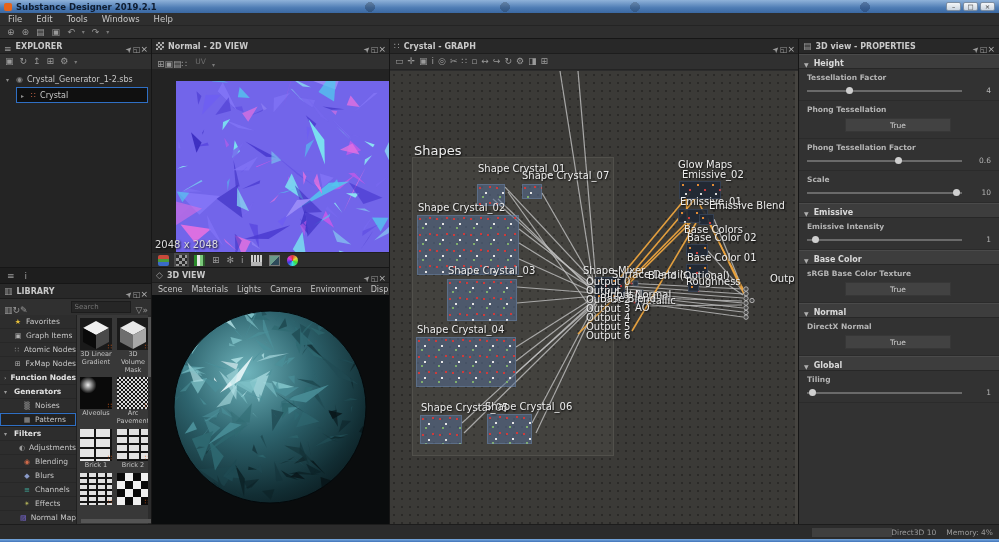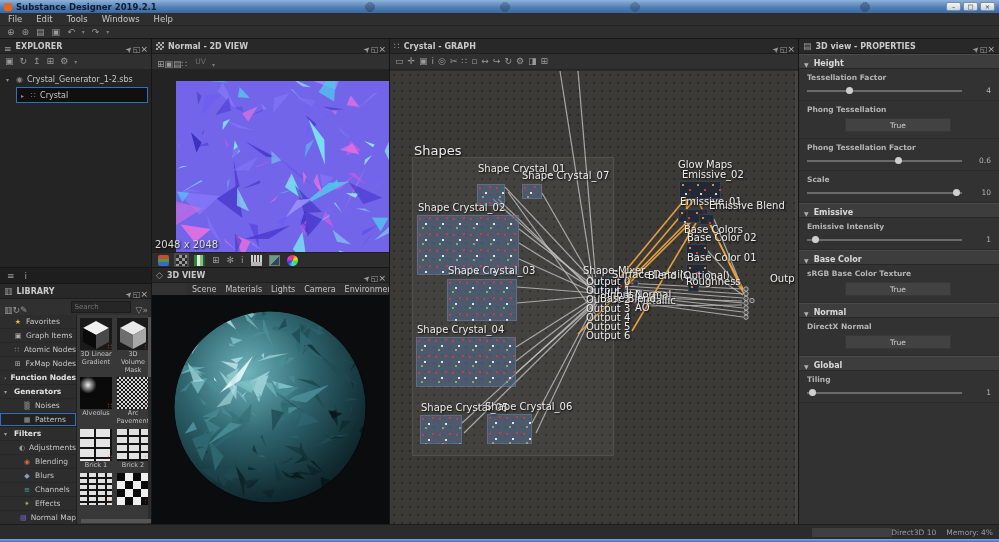--- a/index.html
+++ b/index.html
@@ -70,21 +70,21 @@
   #thumb-hscroll{position:absolute;left:4px;bottom:1px;width:70px;height:4px;background:#555;}
   
   #view2d{left:152px;top:39px;width:238px;height:229px;}
   #v2-canvas{position:absolute;left:0;top:30px;right:0;bottom:16px;background:#232323;overflow:hidden;}
   #v2-tex{position:absolute;left:24px;top:12px;width:214px;height:171px;overflow:hidden;}
   #v2-size{position:absolute;left:3px;bottom:2px;font-size:10px;color:#dcdcdc;text-shadow:1px 1px 2px #000;}
   #v2-bottom{position:absolute;left:0;bottom:0;width:100%;height:16px;background:#2d2d2d;border-top:1px solid #1f1f1f;display:flex;align-items:center;gap:7px;padding:0 6px;box-sizing:border-box;}
   .uv-label{font-size:7.5px;color:#6f6f6f;margin-left:2px;}
   
   #view3d{left:152px;top:268px;width:238px;height:256px;}
-  #v3-menus{height:13px;display:flex;align-items:center;gap:9px;background:#2f2f2f;border-bottom:1px solid #1f1f1f;padding:0 6px;margin-left:34px;}
+  #v3-menus{height:13px;display:flex;align-items:center;gap:9px;background:#2f2f2f;border-bottom:1px solid #1f1f1f;padding:0 6px;}
   .v3-menu{font-size:8px;color:#c4c4c4;white-space:nowrap;}
   #v3-canvas{position:absolute;left:0;top:27px;right:0;bottom:0;background:#0a0c0d;overflow:hidden;}
   
   #graph{left:390px;top:39px;width:409px;height:485px;}
   #g-tool1{height:15px;display:flex;align-items:center;gap:4px;background:#303030;border-bottom:1px solid #242424;padding:0 5px;}
   #g-tool2{height:16px;display:flex;align-items:center;gap:1px;background:#2c2c2c;border-bottom:1px solid #1e1e1e;padding:0 4px;}
   .pal{width:12px;height:13px;border:1px solid #1d1d1d;box-sizing:border-box;flex:none;}
   #parent-box{display:flex;align-items:center;gap:3px;margin-left:6px;background:#262626;border:1px solid #1d1d1d;height:12px;padding:0 4px;}
   #parent-box span{font-size:7px;color:#9a9a9a;white-space:nowrap;}
   #dots-btn{margin-left:5px;background:#262626;border:1px solid #1d1d1d;border-radius:5px;height:11px;padding:0 5px;font-size:6px;color:#aaa;display:flex;align-items:center;}

